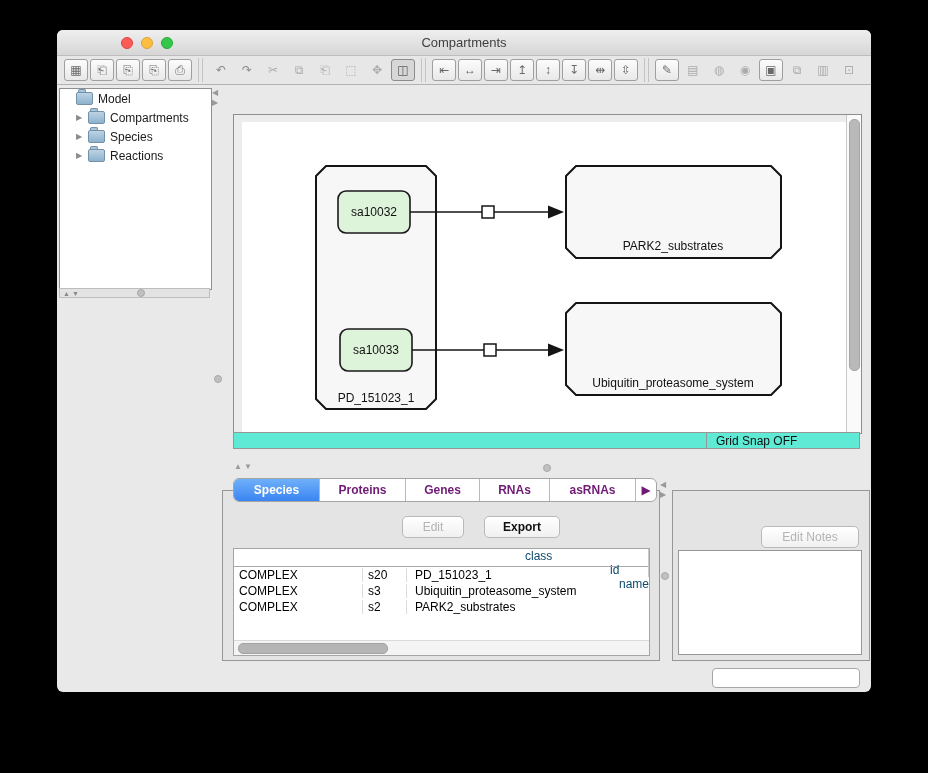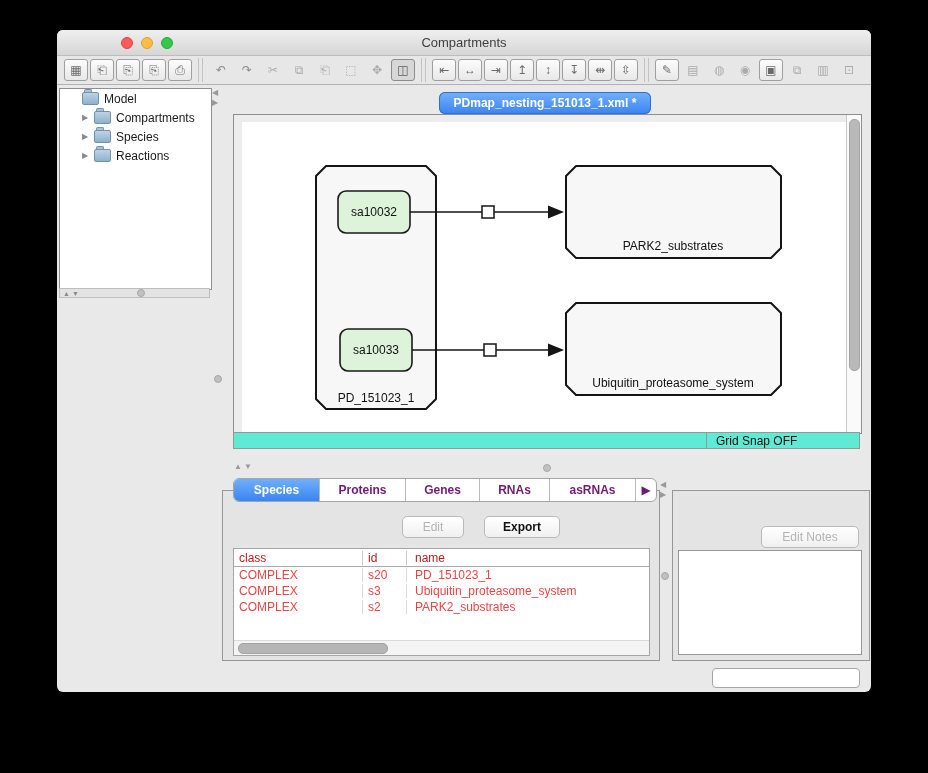--- a/index.html
+++ b/index.html
@@ -23,21 +23,21 @@
       border-radius:3px;font-size:12px;}
   .tb.normal{border:1px solid #9f9f9f;background:linear-gradient(#fcfcfc,#e8e8e8);color:#6a6a6a;}
   .tb.active{border:1px solid #8c8c8c;background:#d7d7d7;color:#5c5c5c;}
   .tb.flat{border:1px solid transparent;color:#ababab;}
   .tb.flat.dark{color:#8b8b8b;}
 
   
   .treebox{background:#fff;border:1px solid #8f8f8f;font-size:12px;color:#1a1a1a;overflow:hidden;}
   #tree-top{left:2px;top:58px;width:151px;height:200px;}
   #tree-bottom{left:2px;top:268px;width:151px;height:370px;}
-  .trow{display:flex;align-items:center;height:19px;padding-left:22px;}
+  .trow{display:flex;align-items:center;height:19px;padding-left:16px;}
   .trow .arrow{width:12px;font-size:8px;color:#8a8a8a;flex:0 0 12px;}
   .indent{padding-left:12px;}
   .folder{width:15px;height:11px;border:1px solid #7491aa;border-radius:2px;
           background:linear-gradient(#bdd3e4,#8db2cd);position:relative;margin-right:5px;flex:0 0 15px;}
   .folder::before{content:"";position:absolute;top:-4px;left:1px;width:6px;height:2px;
           background:#a9c5da;border:1px solid #7491aa;border-bottom:none;border-radius:2px 2px 0 0;}
   .page{width:10px;height:13px;background:#fff;border:1px solid #9a9a9a;position:relative;margin:0 7px 0 2px;flex:0 0 10px;}
   .page::before{content:"";position:absolute;top:-1px;right:-1px;border-style:solid;border-width:0 5px 5px 0;
           border-color:#fff #e9e9e9 #b9b9b9 #fff;}
   .tree-splitter{left:2px;top:258px;width:151px;height:10px;background:#e3e3e3;border:1px solid #bdbdbd;
@@ -75,22 +75,22 @@
   .seg.sel{background:linear-gradient(#6fb0f9,#3b84f2);color:#fff;}
   #species-tabs{left:176px;top:448px;width:424px;}
   #notes-tabs{left:648px;top:448px;width:133px;}
 
   .macbtn{display:flex;align-items:center;justify-content:center;height:22px;border-radius:5px;
           background:linear-gradient(#ffffff,#f0f0f0);border:1px solid #b9b9b9;font-size:12px;color:#111;box-sizing:border-box;margin-left:39px;}
   .macbtn.disabled{color:#b3b3b3;}
 
   #table{left:176px;top:518px;width:417px;height:108px;background:#fff;border:1px solid #a5a5a5;
          box-sizing:border-box;font-size:12px;}
-  .trh{display:flex;height:17px;align-items:center;border-bottom:1px solid #a9a9a9;color:#b91c1c;}
-  .tr{display:flex;height:16px;align-items:center;color:#ef4444;}
+  .trh{display:flex;height:17px;align-items:flex-end;border-bottom:1px solid #a9a9a9;color:#0c4a6e;flex-direction:column;}
+  .tr{display:flex;height:16px;align-items:center;color:#000000;}
   .c0{width:123px;padding-left:5px;border-right:1px solid #dcdcdc;}
   .c1{width:38px;padding-left:5px;border-right:1px solid #dcdcdc;}
   .c2{flex:1;padding-left:8px;}
   .trh .c0,.trh .c1{border-right:1px solid #c9c9c9;}
   #table-hscroll{position:absolute;left:0;bottom:0;width:100%;height:14px;background:#f4f4f4;border-top:1px solid #dadada;}
   #table-hscroll .thumb{position:absolute;left:4px;top:2px;width:148px;height:9px;border-radius:5px;
          background:#b5b5b5;border:1px solid #a3a3a3;}
 
   #note-area{left:621px;top:520px;width:184px;height:105px;background:#fff;border:1px solid #979797;box-sizing:border-box;}
 
@@ -234,23 +234,20 @@
 
 
     <div class="abs vstrip" style="left:155px;top:58px;">
       <div class="splitter-arrows-v">
         <span>◀</span>
         <span>▶</span>
       </div>
     </div>
     <div class="abs grip-dot" style="left:157px;top:345px;"></div>
 
-    <div class="abs doc-tab">
-      <span>PDmap_nesting_151013_1.xml *</span>
-    </div>
 
     <div class="abs" id="canvas-frame">
       <div id="canvas-page">
         <svg width="604" height="311" viewBox="0 0 604 311">
 
           <path d="M84,44 H184 L194,54 V277 L184,287 H84 L74,277 V54 Z" fill="#f7f7f7" stroke="#141414" stroke-width="2" stroke-linejoin="round"></path>
           <text x="134" y="280" font-size="12" text-anchor="middle" fill="#111">PD_151023_1</text>
 
           <rect x="96" y="69" width="72" height="42" rx="8" fill="#ddf3da" stroke="#1a1a1a" stroke-width="1.6"></rect>
           <text x="132" y="94" font-size="12" text-anchor="middle" fill="#111">sa10032</text>

